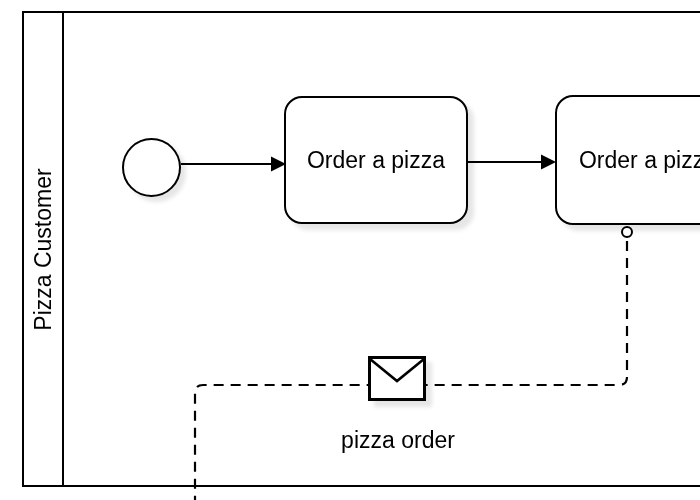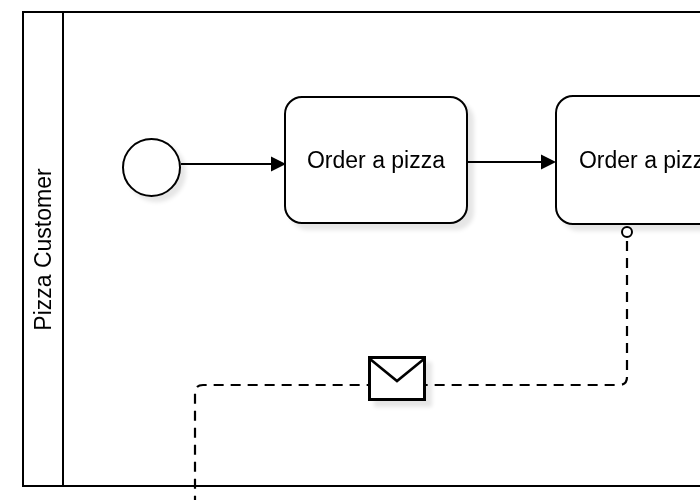--- a/index.html
+++ b/index.html
@@ -165,14 +165,15 @@
   </div>
 
   <div class="msg-circle"></div>
 
   <div class="envelope">
     <svg width="58" height="45" viewBox="0 0 58 45" xmlns="http://www.w3.org/2000/svg">
       <rect x="1.5" y="1.5" width="55" height="42" fill="#ffffff" stroke="#000000" stroke-width="3"></rect>
       <polyline points="2,3 29,25 56,3" fill="none" stroke="#000000" stroke-width="2.6"></polyline>
     </svg>
   </div>
+  <div class="msg-label">pizza order</div>
 
 </div>
 
 </body></html>

